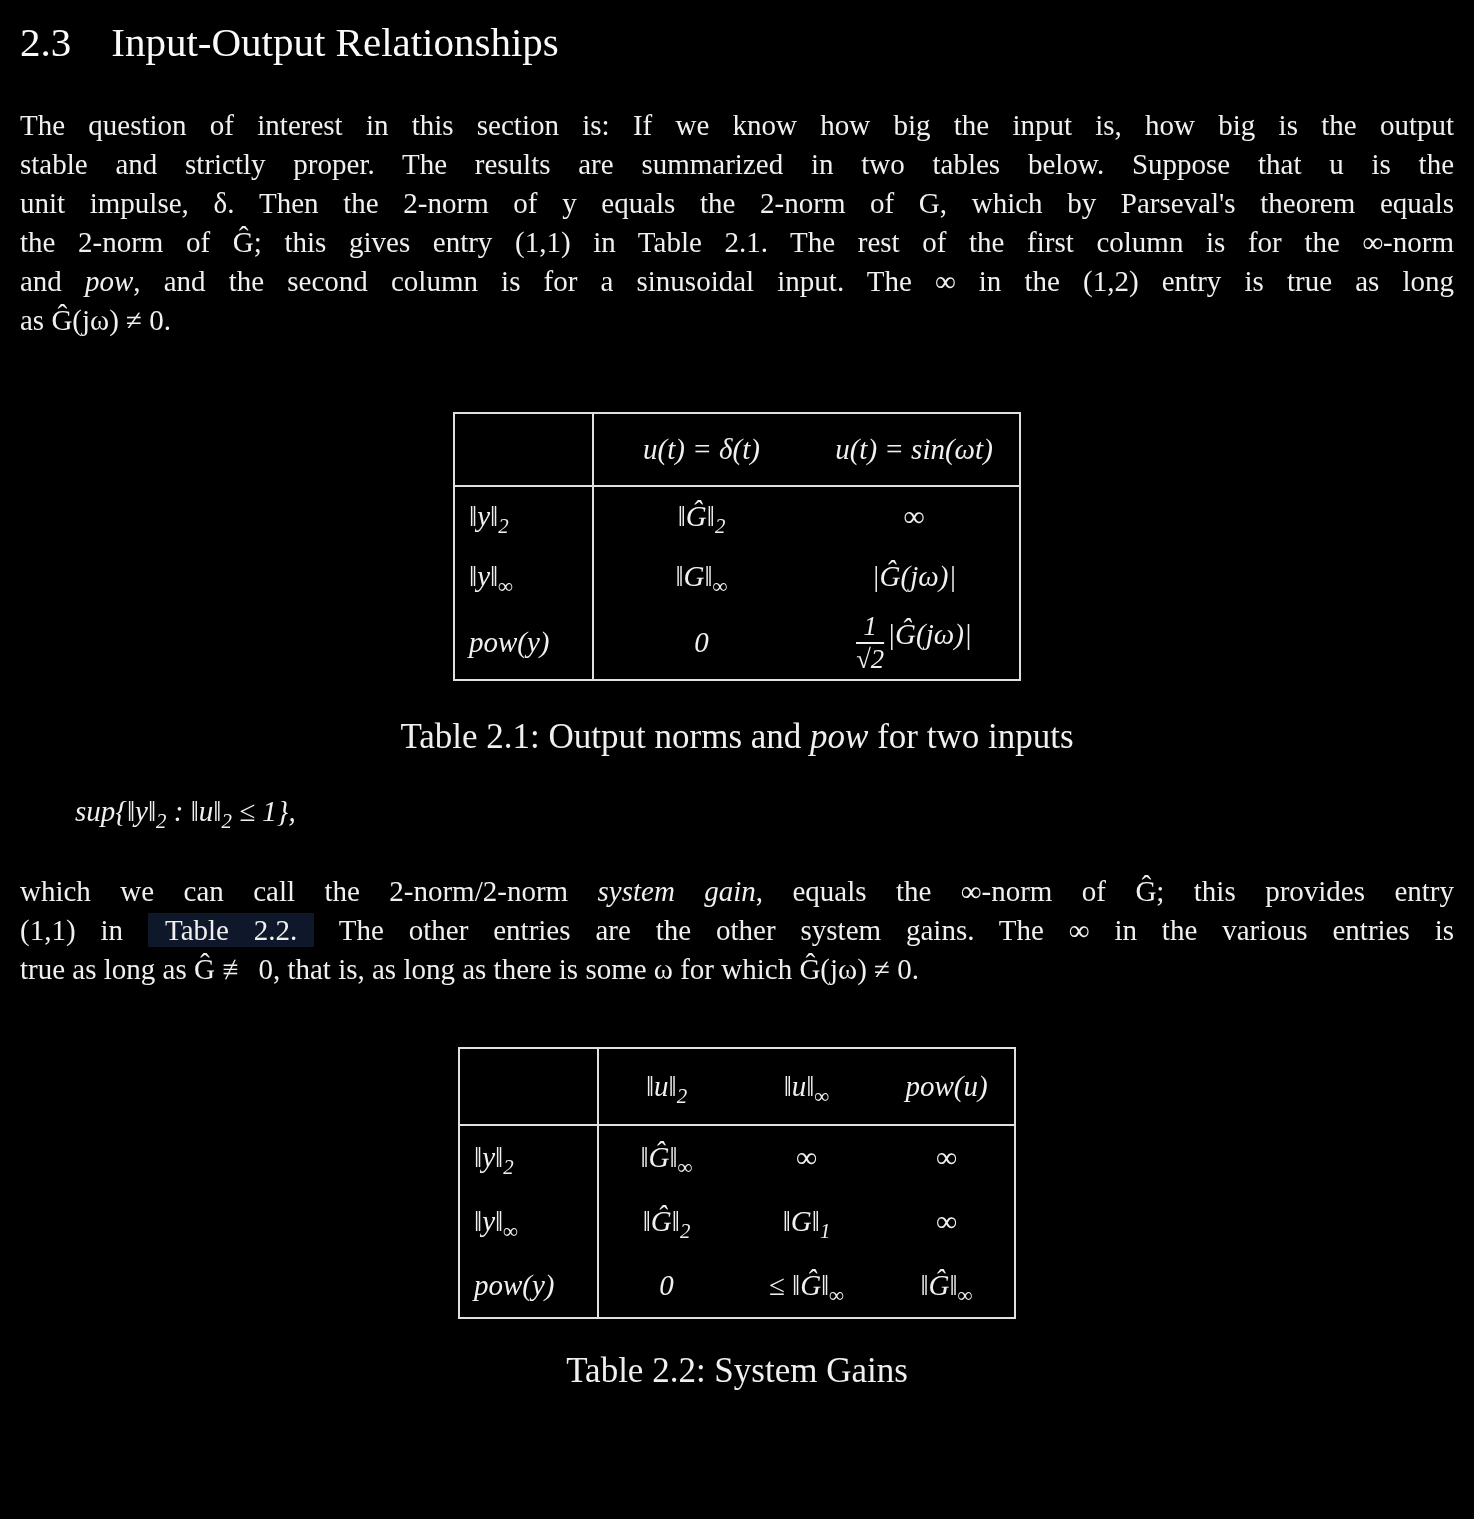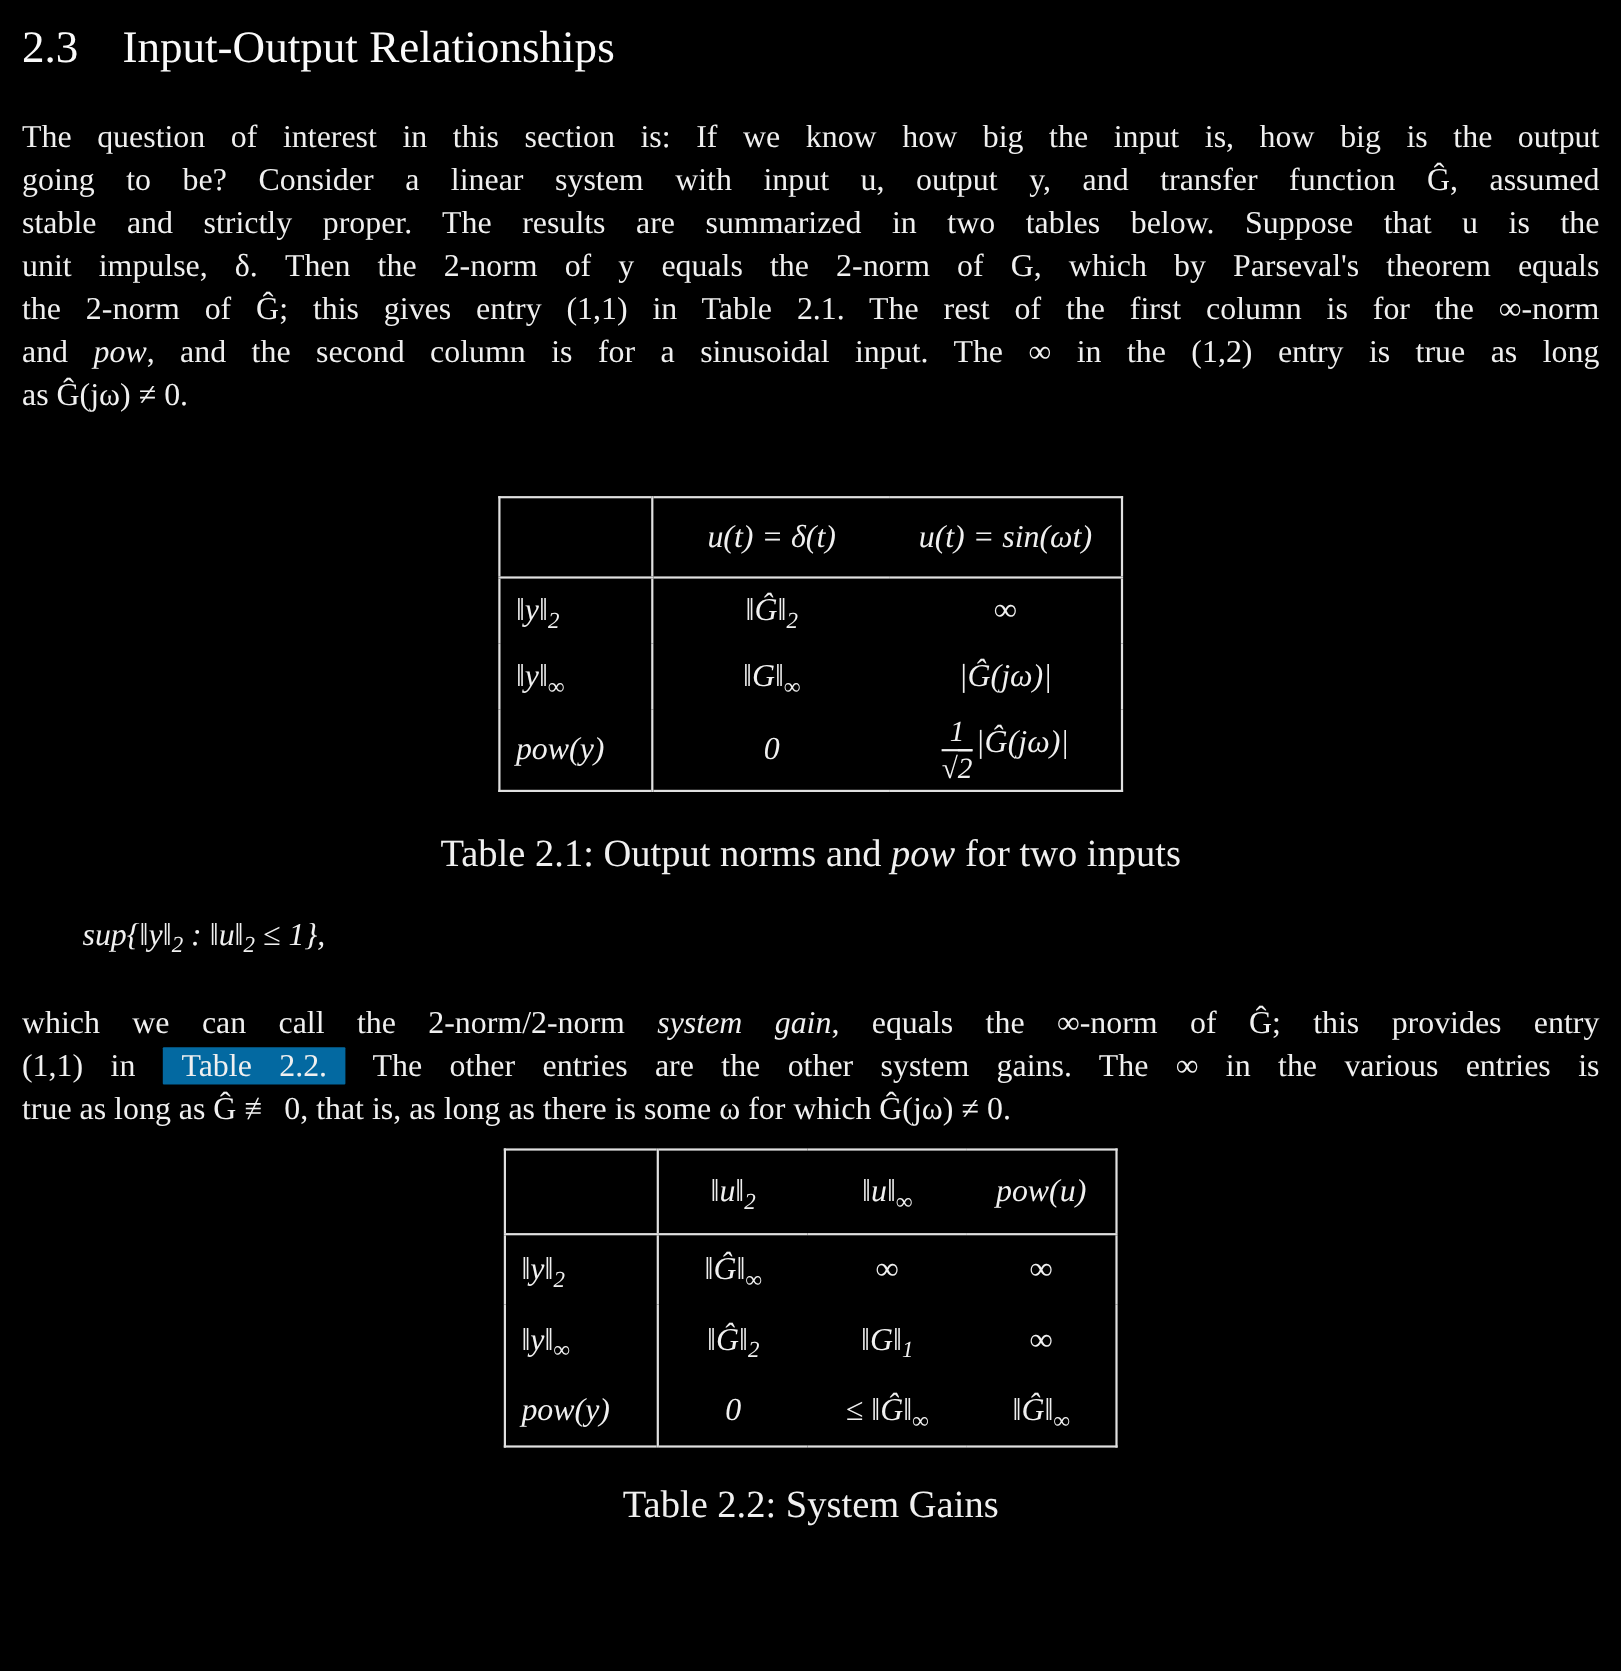--- a/index.html
+++ b/index.html
@@ -12,35 +12,35 @@
   h1 {font-size:41px; font-weight:normal; margin:8px 0 0 0; color:#fafafa;}
   h1 .num {margin-right:40px;}
   .para {margin:0;}
   .p1 {margin-top:40px;}
   .line {
     display:block; font-size:29px; line-height:39px;
     text-align:justify; text-align-last:justify; white-space:normal;
   }
   .line.last {text-align-last:left;}
   .ital {font-style:italic;}
-  .link-box {background:#0369a1; padding:1px 17px; border-radius:1px; cursor:pointer;}
+  .link-box {background:#0f172a; padding:1px 17px; border-radius:1px; cursor:pointer;}
   
   .tblwrap {width:100%;}
   .mtable {
     border-collapse:collapse; margin:0 auto;
     border:2px solid #e0e0e0; color:#f0f0f0;
   }
   .mtable td {padding:0 10px; text-align:center; vertical-align:middle; font-size:29px;}
   .mtable tr.head td {border-bottom:2px solid #e0e0e0;}
   .mtable td.divl {border-left:2px solid #e0e0e0;}
   .mtable td.lbl {text-align:left; padding-left:14px;}
   .t1 {margin-top:72px;}
   .t1 td:nth-child(1){width:113px;} .t1 td:nth-child(2){width:195px;} .t1 td:nth-child(3){width:190px;}
   .t1 tr.head{height:73px;} .t1 tr:nth-child(2){height:60px;} .t1 tr:nth-child(3){height:60px;} .t1 tr:nth-child(4){height:74px;}
-  .t2 {margin-top:16px;}
+  .t2 {margin-top:58px;}
   .t2 td:nth-child(1){width:113px;} .t2 td:nth-child(2){width:115px;} .t2 td:nth-child(3){width:125px;} .t2 td:nth-child(4){width:115px;}
   .t2 tr.head{height:77px;} .t2 tr:nth-child(2){height:64px;} .t2 tr:nth-child(3){height:64px;} .t2 tr:nth-child(4){height:65px;}
   .mi {font-style:italic;}
   sub {font-size:0.72em; line-height:0;}
   .caption {text-align:center; font-size:35px; margin-top:36px;}
   .frac {display:inline-block; vertical-align:-0.85em; text-align:center; margin-right:3px; font-style:italic; font-size:0.92em;}
   .frac .num {display:block; padding:0 5px 1px 5px; border-bottom:2px solid #f0f0f0; line-height:1.05;}
   .frac .den {display:block; padding-top:1px; line-height:1.05;}
   .frac .den .dv {text-decoration:overline;}
   .equation {font-size:29px; margin:38px 0 0 55px;}
@@ -50,21 +50,20 @@
 </style>
 </head>
 <body>
 
 <div class="doc">
 
   <h1><span class="num">2.3</span><span>Input-Output Relationships</span></h1>
 
   <div class="para p1">
     <span class="line">The question of interest in this section is: If we know how big the input is, how big is the output</span>
-    <span class="line">going to be? Consider a linear system with input u, output y, and transfer function Ĝ, assumed</span>
     <span class="line">stable and strictly proper. The results are summarized in two tables below. Suppose that u is the</span>
     <span class="line">unit impulse, δ. Then the 2-norm of y equals the 2-norm of G, which by Parseval's theorem equals</span>
     <span class="line">the 2-norm of Ĝ; this gives entry (1,1) in Table 2.1. The rest of the first column is for the ∞-norm</span>
     <span class="line"><span>and </span><span class="ital">pow</span><span>, and the second column is for a sinusoidal input. The ∞ in the (1,2) entry is true as long</span></span>
     <span class="line last">as Ĝ(jω) ≠ 0.</span>
   </div>
 
   <div class="tblwrap">
     <table class="mtable t1">
       <tbody>

